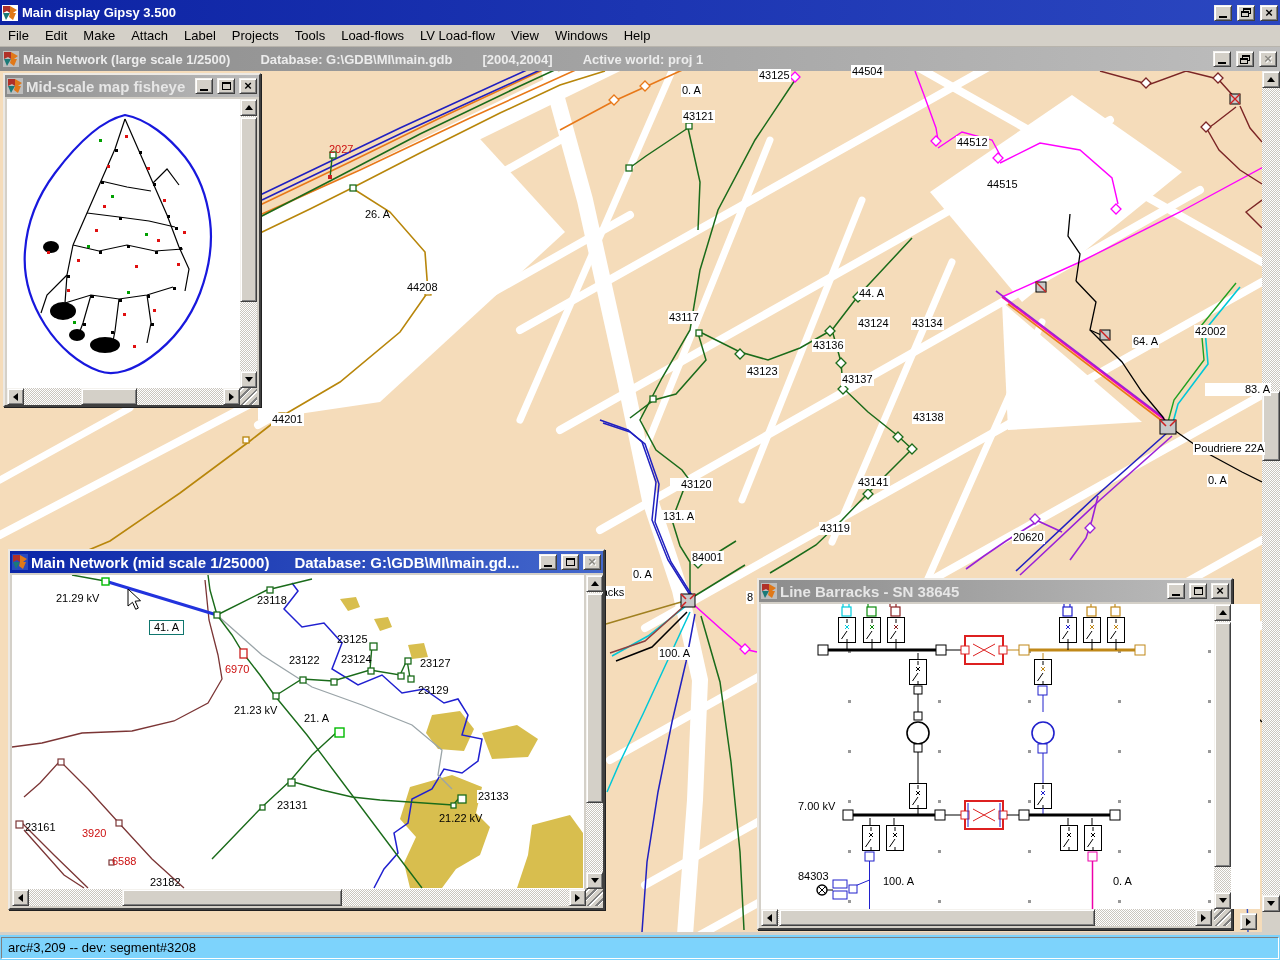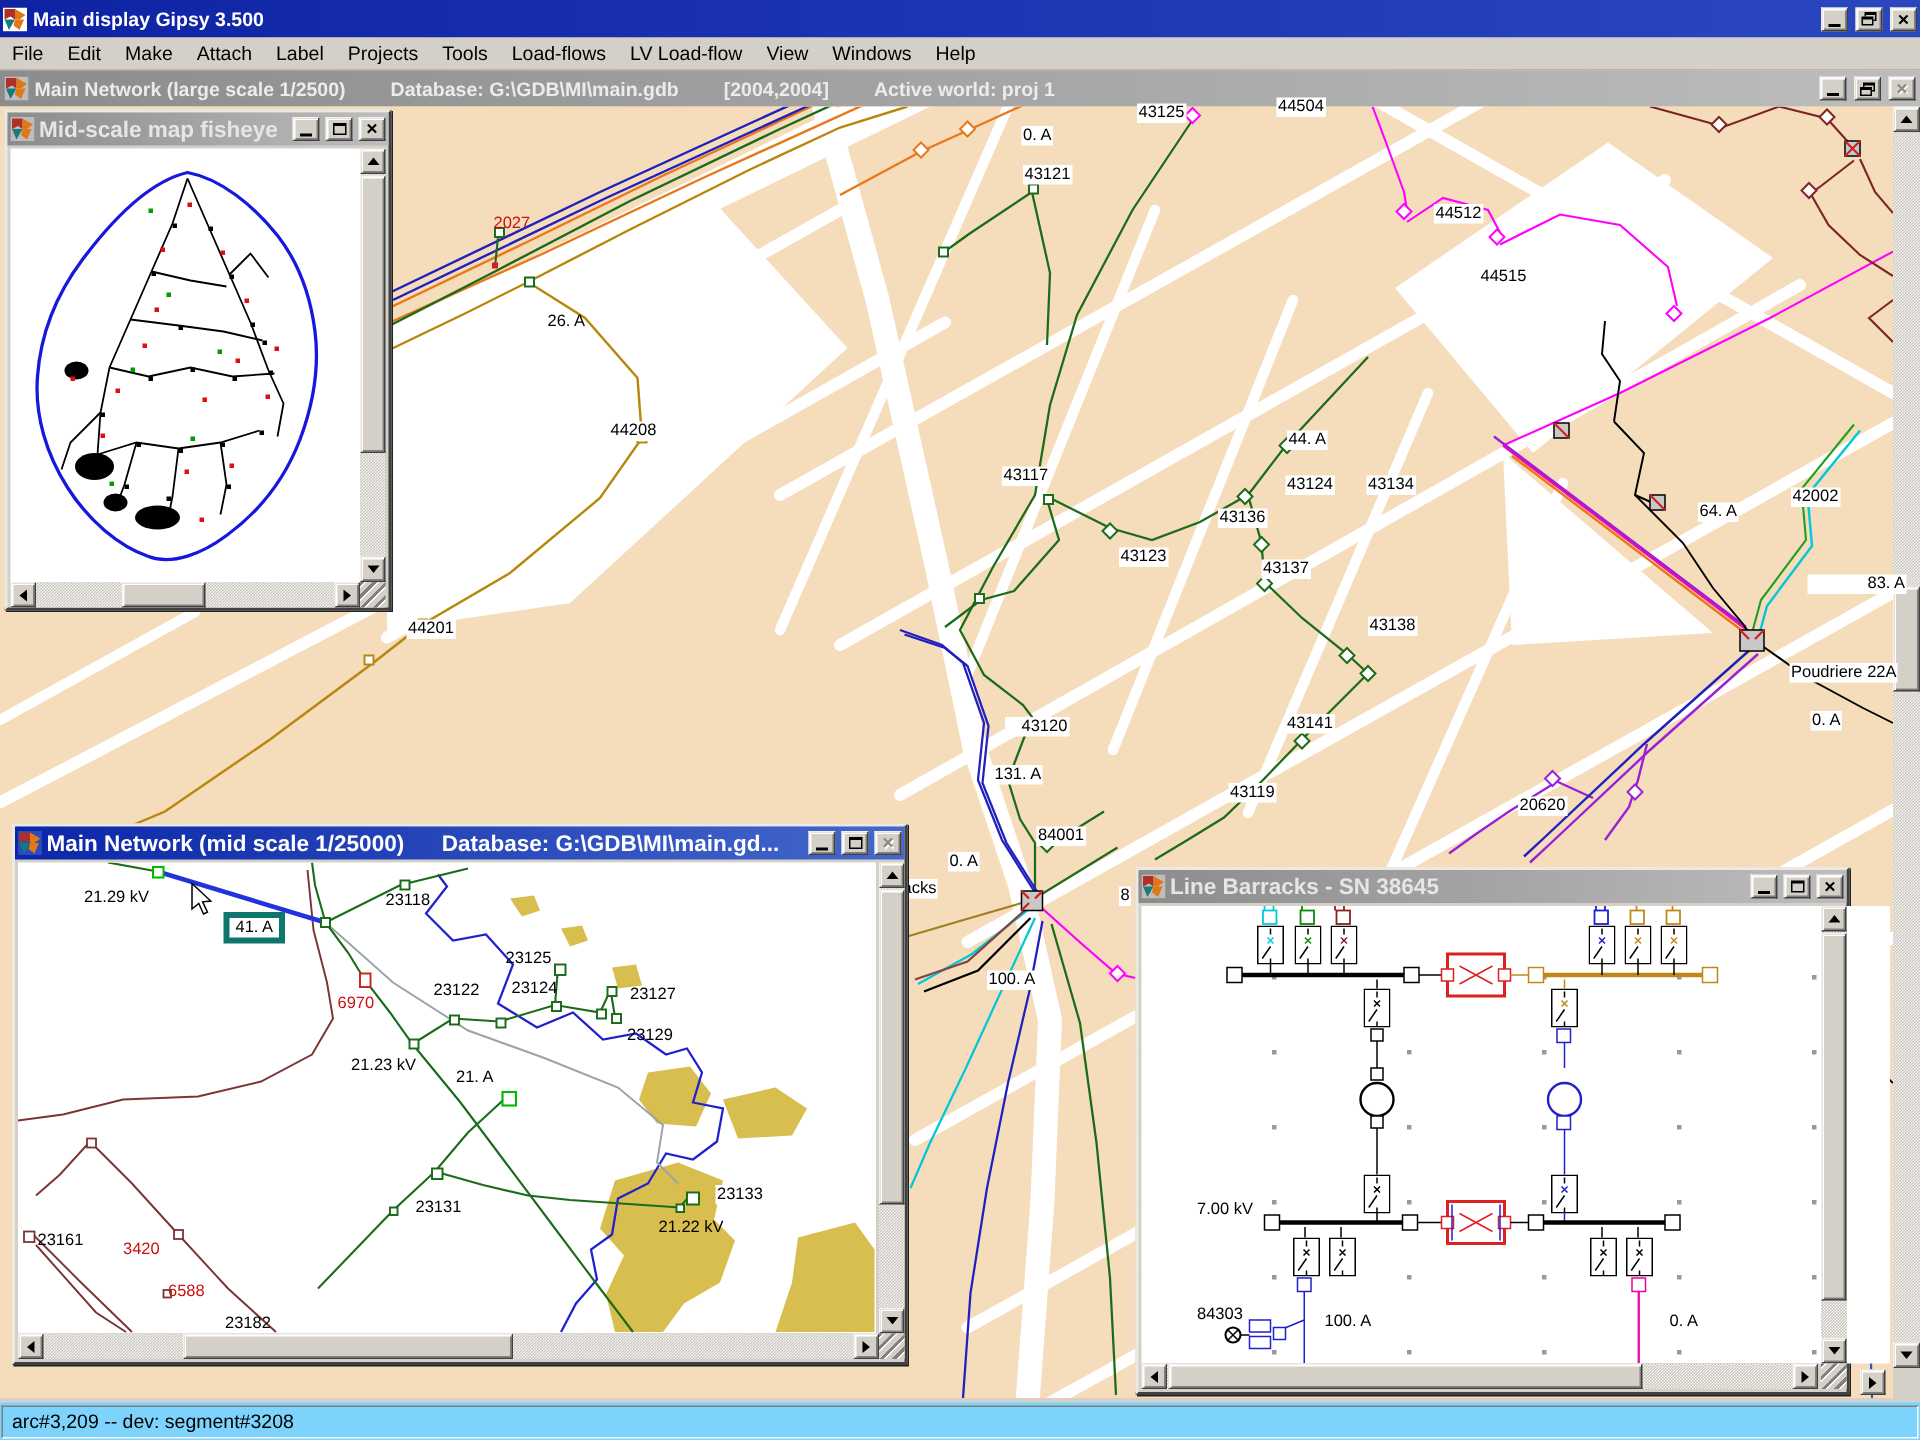--- a/index.html
+++ b/index.html
@@ -56,21 +56,21 @@
                  background:linear-gradient(90deg,#8c8c8c,#bdbdbd); display:flex; align-items:center; gap:4px; padding:0 3px; }
   #ls-titlebar .seg { font-size:13px; font-weight:bold; color:#ececec; white-space:nowrap; }
   #ls-titlebar .seg+ .seg { margin-left:26px; }
 
   
   #map-area { position:absolute; left:0; top:71px; width:1262px; height:861px; overflow:hidden; background:#f5dcba; }
   #main-map-labels { position:absolute; left:0; top:0; width:1280px; height:960px; pointer-events:none; z-index:5; }
   .map-label { position:absolute; font:11px/13px "Liberation Sans",sans-serif; color:#000; background:#fff;
                padding:0 1px; white-space:nowrap; }
   .map-label.nobg { background:transparent; }
-  .map-label.sel { border:4px solid #0f766e; padding:0 4px; }
+  .map-label.sel { border:1px solid #0f766e; padding:0 4px;margin-top:12px; }
 
   
   .window { position:absolute; background:#d4d0c8; border:2px solid; border-color:#ece9e4 #404040 #404040 #ece9e4;
             box-shadow:1px 1px 0 #202020; z-index:10; }
   .win-content { position:absolute; background:#fff; overflow:hidden; }
 
   #fisheye-win  { left:3px;   top:73px;  width:258px; height:334px; }
   #midscale-win { left:8px;   top:549px; width:597px; height:361px; z-index:12; }
   #lb-win       { left:757px; top:578px; width:476px; height:352px; z-index:11; }
 
@@ -581,21 +581,21 @@
         <div class="map-label nobg" style="left: 212px; top: 88px; color: rgb(204, 16, 16); text-align: right;">6970</div>
         <div class="map-label nobg" style="left: 221px; top: 129px;">21.23 kV</div>
         <div class="map-label nobg" style="left: 324px; top: 58px;">23125</div>
         <div class="map-label nobg" style="left: 276px; top: 79px;">23122</div>
         <div class="map-label nobg" style="left: 328px; top: 78px;">23124</div>
         <div class="map-label nobg" style="left: 407px; top: 82px;">23127</div>
         <div class="map-label nobg" style="left: 405px; top: 109px;">23129</div>
         <div class="map-label nobg" style="left: 291px; top: 137px;">21. A</div>
         <div class="map-label nobg" style="left: 264px; top: 224px;">23131</div>
         <div class="map-label nobg" style="left: 12px; top: 246px;">23161</div>
-        <div class="map-label nobg" style="left: 69px; top: 252px; color: rgb(204, 16, 16);">3420</div>
+        <div class="map-label nobg" style="left: 69px; top: 252px; color: rgb(204, 16, 16);">3920</div>
         <div class="map-label nobg" style="left: 99px; top: 280px; color: rgb(204, 16, 16);">6588</div>
         <div class="map-label nobg" style="left: 137px; top: 301px;">23182</div>
         <div class="map-label" style="left: 465px; top: 215px;">23133</div>
         <div class="map-label nobg" style="left: 426px; top: 237px;">21.22 kV</div>
       </div>
   </div>
   <div class="sbtrack" style="left:576px; top:24px; width:17px; height:314px;">
     <span class="sb-btn" style="left:0; top:0;">
         <span class="tri-up"></span>
       </span>

